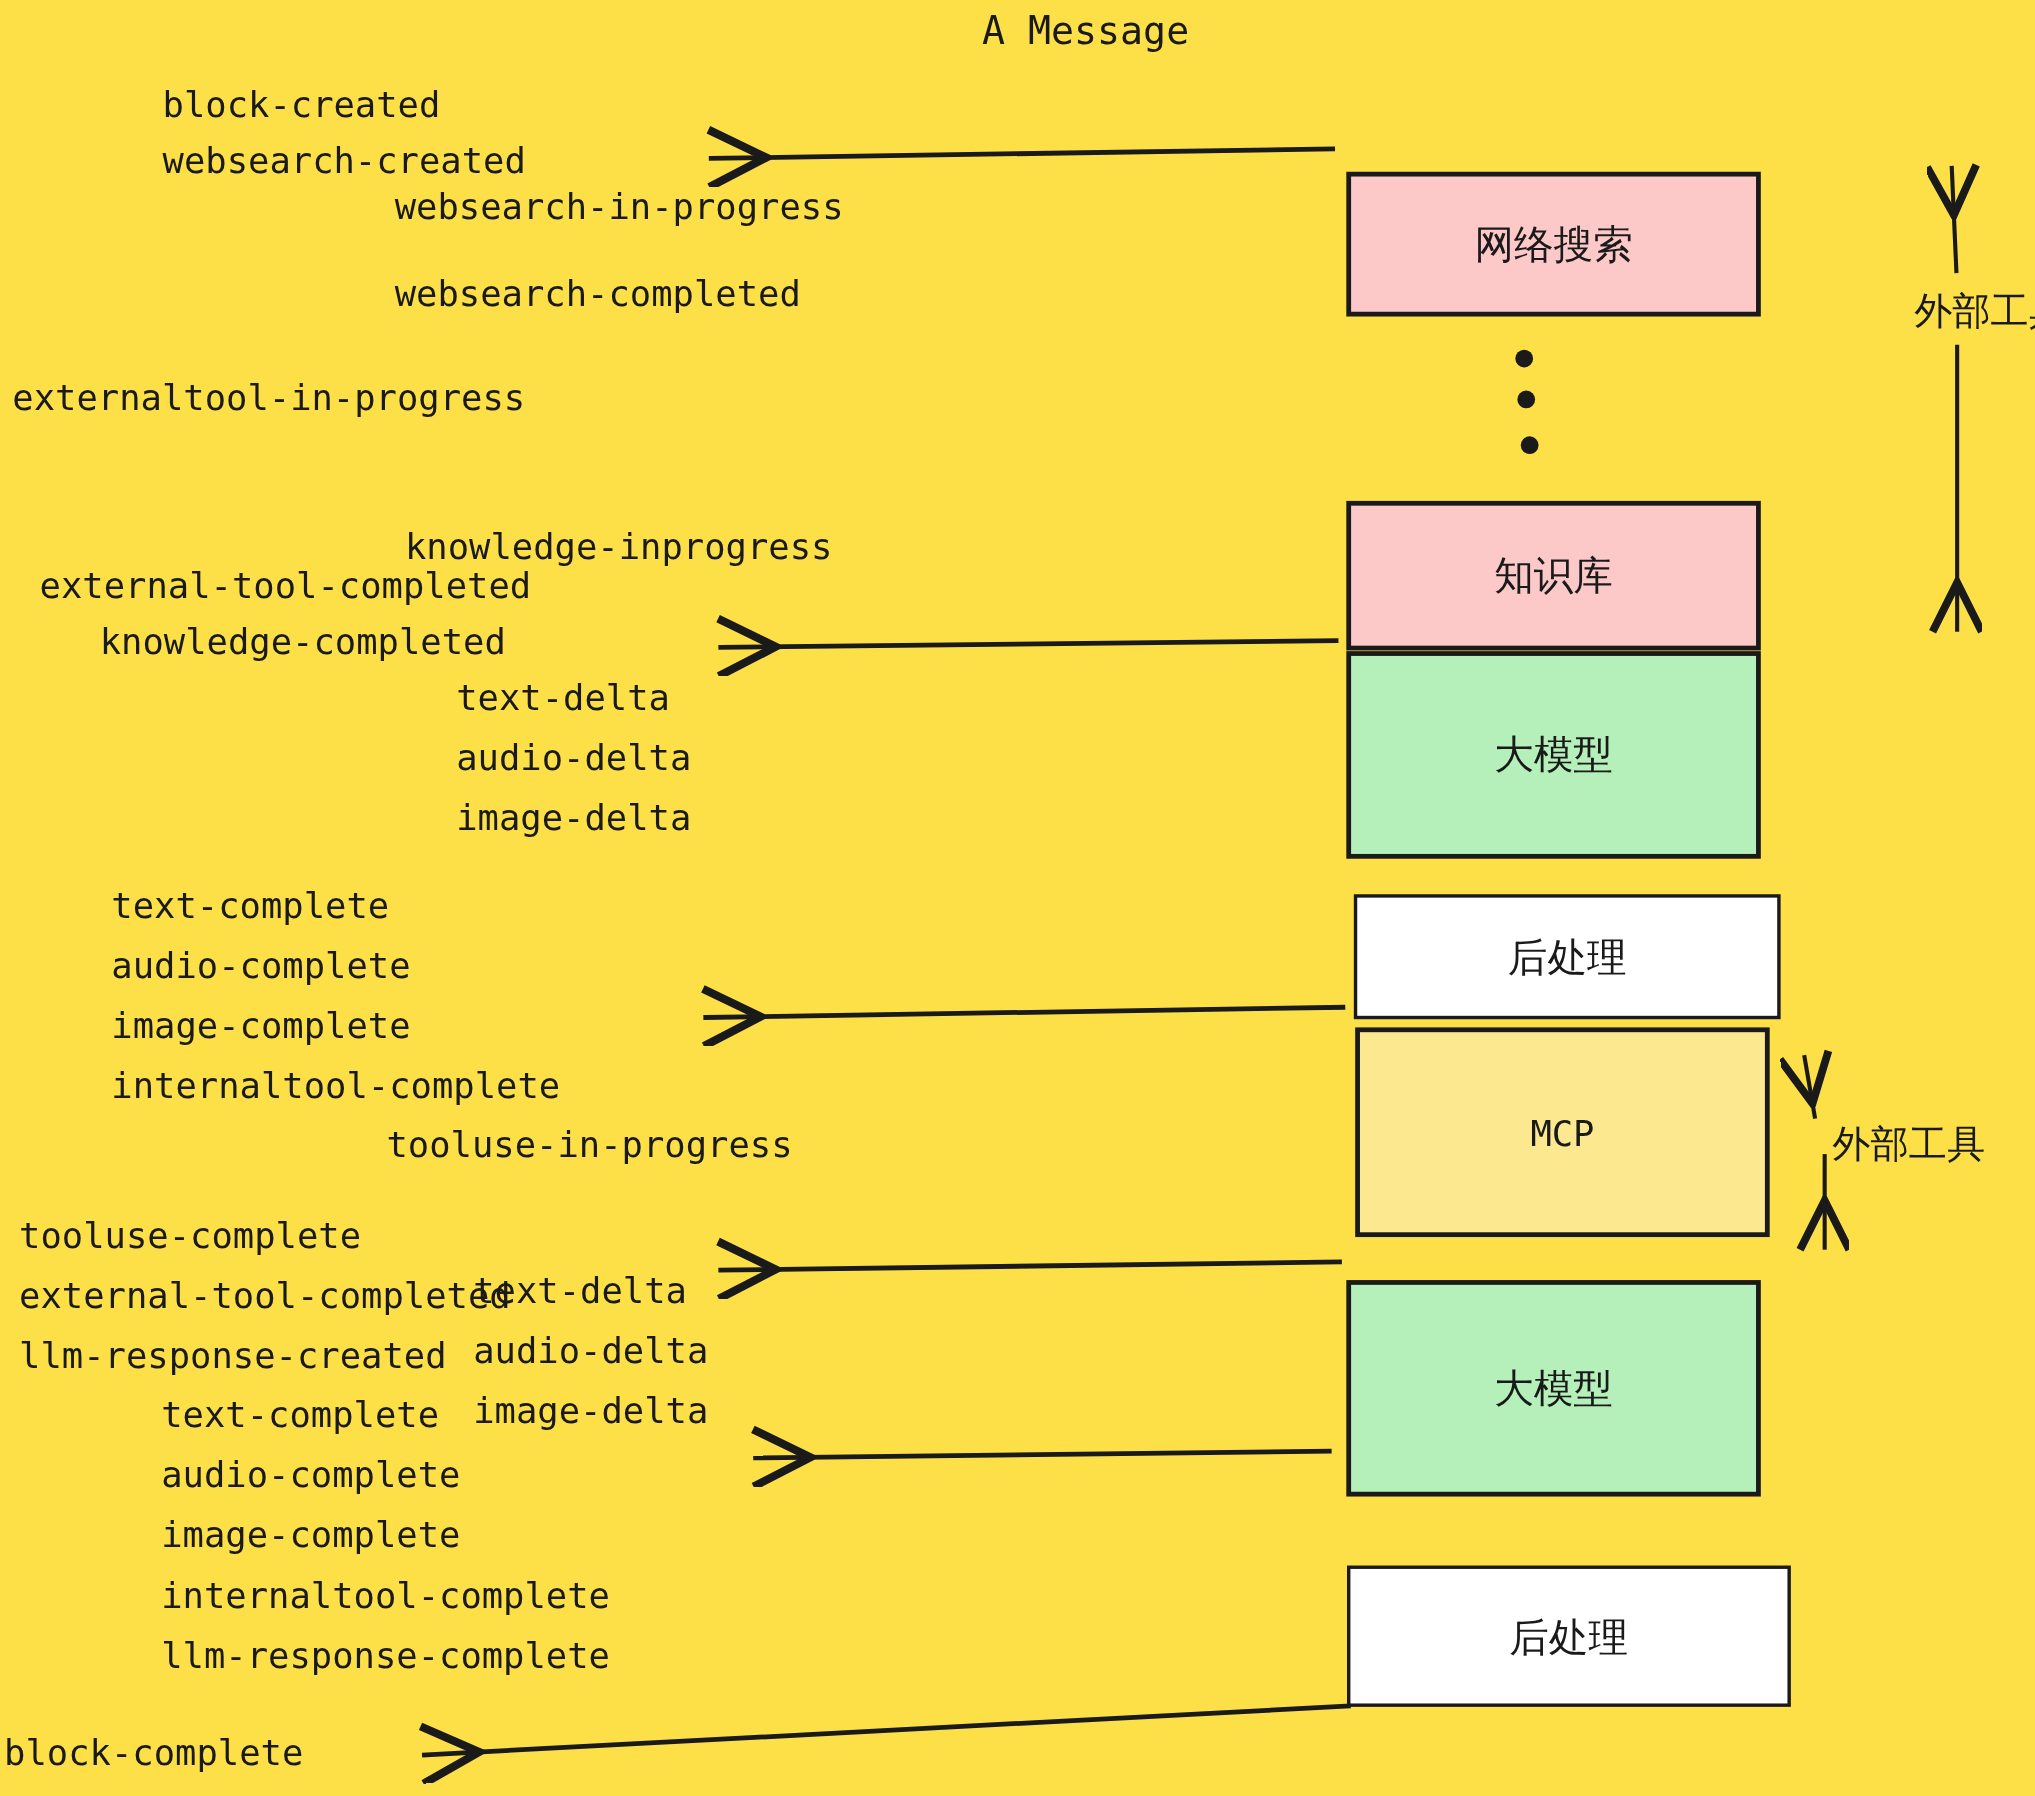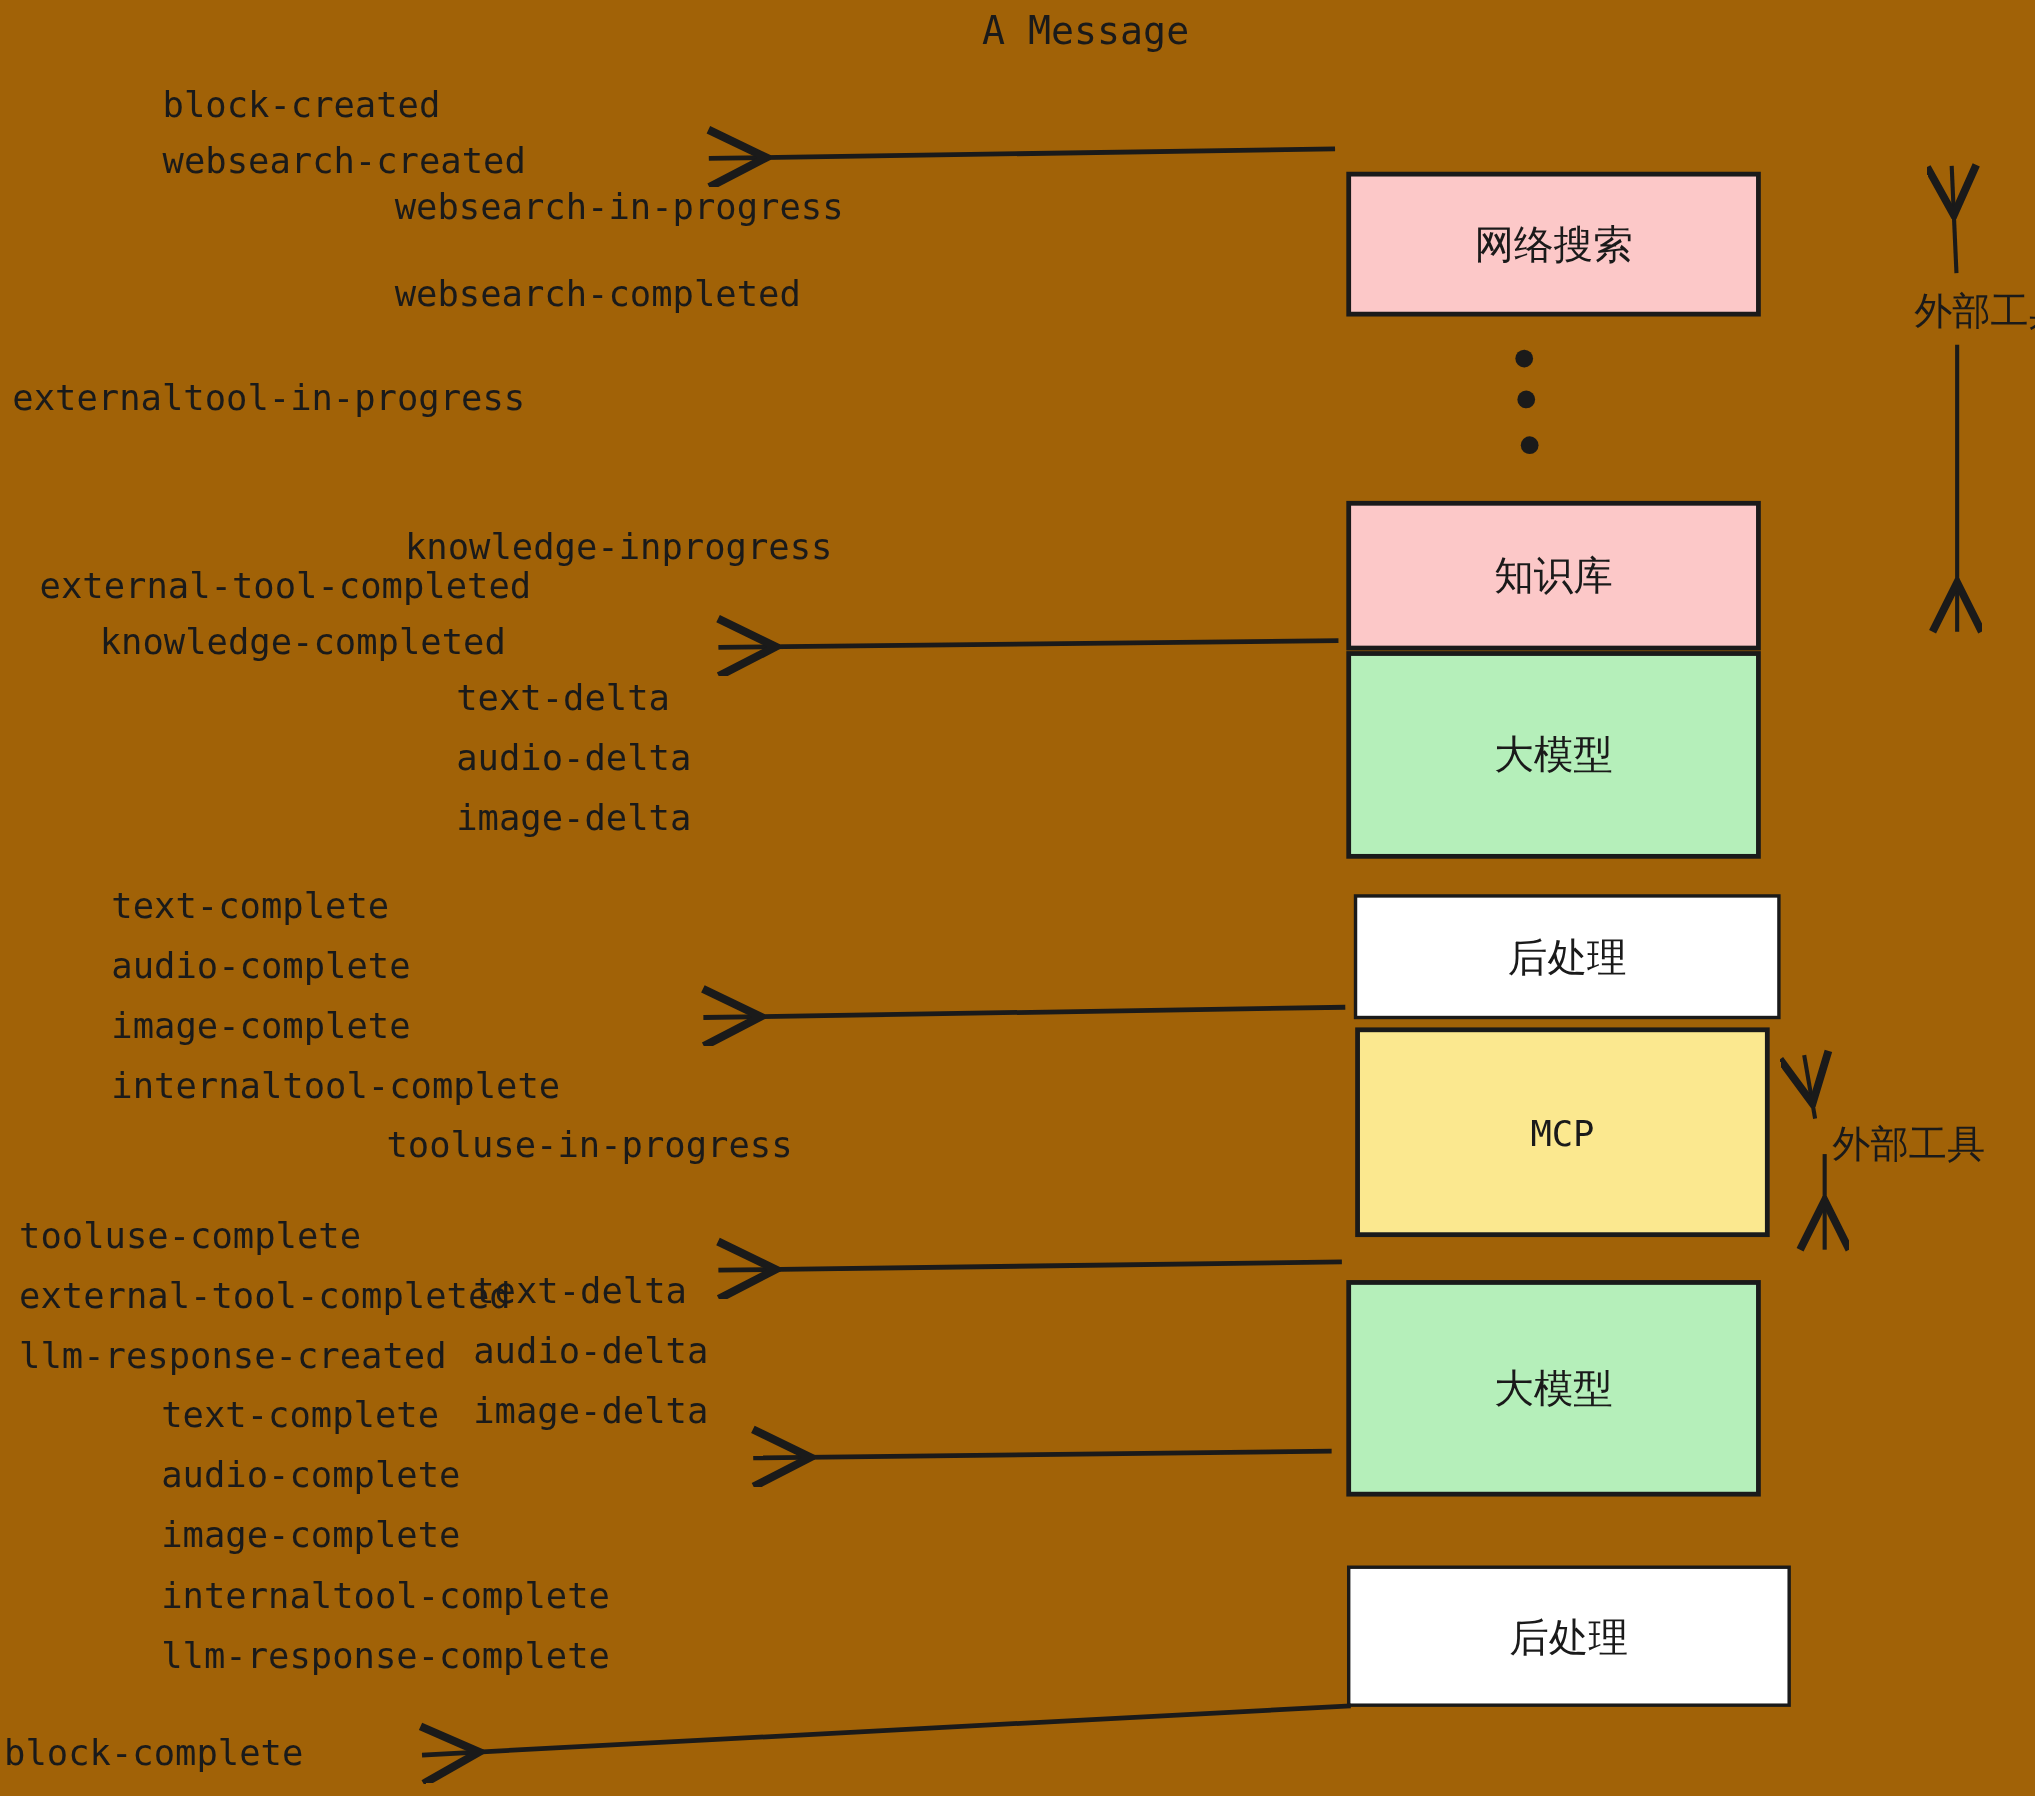--- a/index.html
+++ b/index.html
@@ -7,21 +7,21 @@
     padding: 0;
     background: #ffffff;
   }
   body {
     font-family: "DejaVu Sans Mono", monospace;
   }
   #stage {
     position: relative;
     width: 2035px;
     height: 1796px;
-    background: #a16207;
+    background: #fde047;
     overflow: hidden;
   }
   svg#canvas {
     position: absolute;
     left: 0;
     top: 0;
     width: 2035px;
     height: 1796px;
   }
   .evt {

